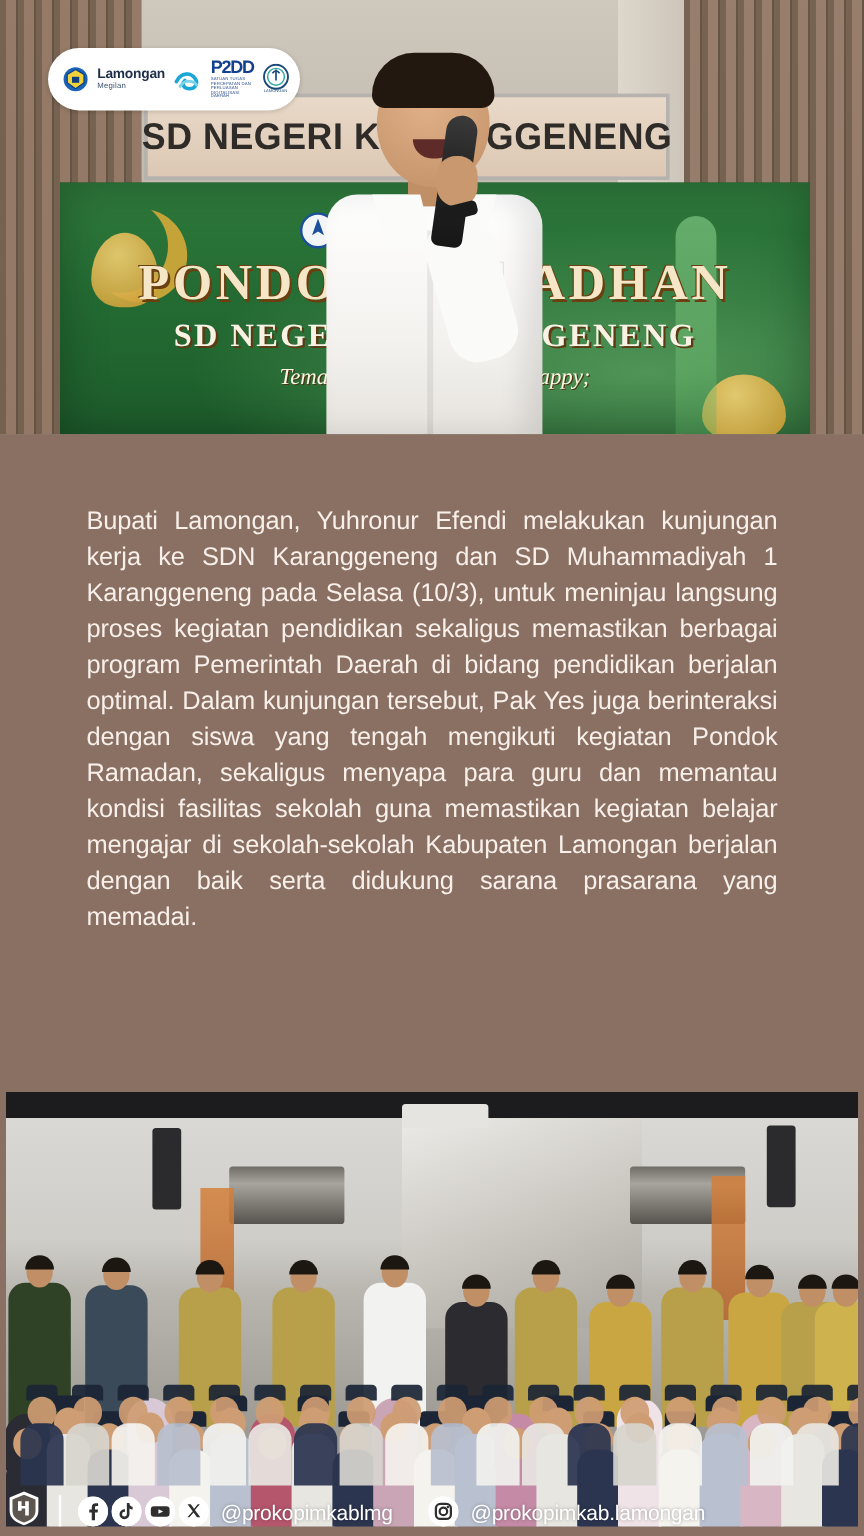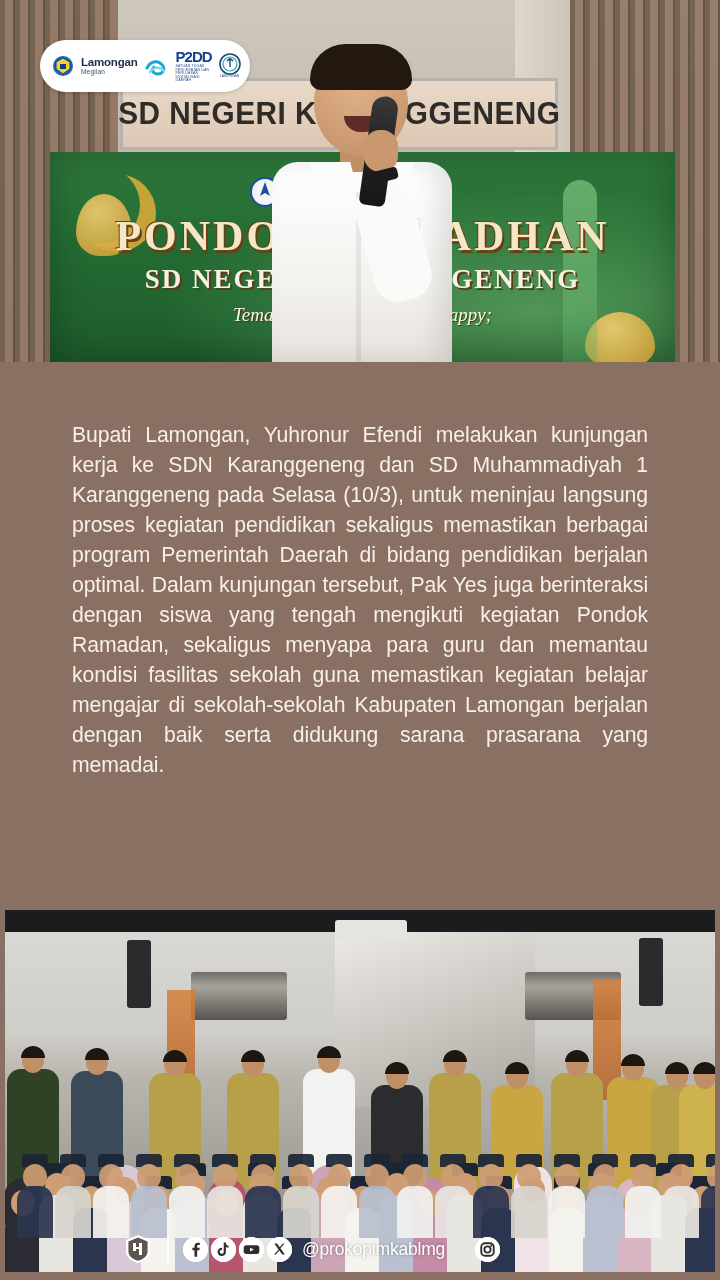--- a/index.html
+++ b/index.html
@@ -324,22 +324,21 @@
     margin-left: -18px; border-radius: 14px 14px 0 0;
   }
   .hijab {
     position: absolute; top: 2px; width: 38px; height: 52px; left: 50%; margin-left:-19px;
     border-radius: 19px 19px 10px 10px;
   }
 
   
   .footer {
     position: absolute; left: 5px; bottom: 8px; width: 710px; height: 46px;
-    display: flex; align-items: center; gap: 10px;
-    padding-left: 118px;
+    display: flex; align-items: flex-end; gap: 10px;
   }
   .f-logo {
     width: 30px; height: 30px; flex: 0 0 auto;
   }
   .f-div {
     width: 2px; height: 26px; background: rgba(255,255,255,.85); flex: 0 0 auto;
     margin: 0 4px;
   }
   .social-row { display: flex; align-items: center; gap: 3px; }
   .sicon {
@@ -763,15 +762,16 @@
     <span class="handle">@prokopimkablmg</span>
     <span class="handle-gap"></span>
     <span class="sicon">
       <svg viewBox="0 0 24 24" width="25" height="25">
           <circle cx="12" cy="12" r="12" fill="#fff"></circle>
           <rect x="6" y="6" width="12" height="12" rx="3.6" fill="none" stroke="#2f2f2f" stroke-width="1.8"></rect>
           <circle cx="12" cy="12" r="3" fill="none" stroke="#2f2f2f" stroke-width="1.8"></circle>
           <circle cx="15.6" cy="8.4" r="1" fill="#2f2f2f"></circle>
         </svg>
     </span>
+    <span class="handle">@prokopimkab.lamongan</span>
   </div>
 
 </div>
 
 </body></html>

